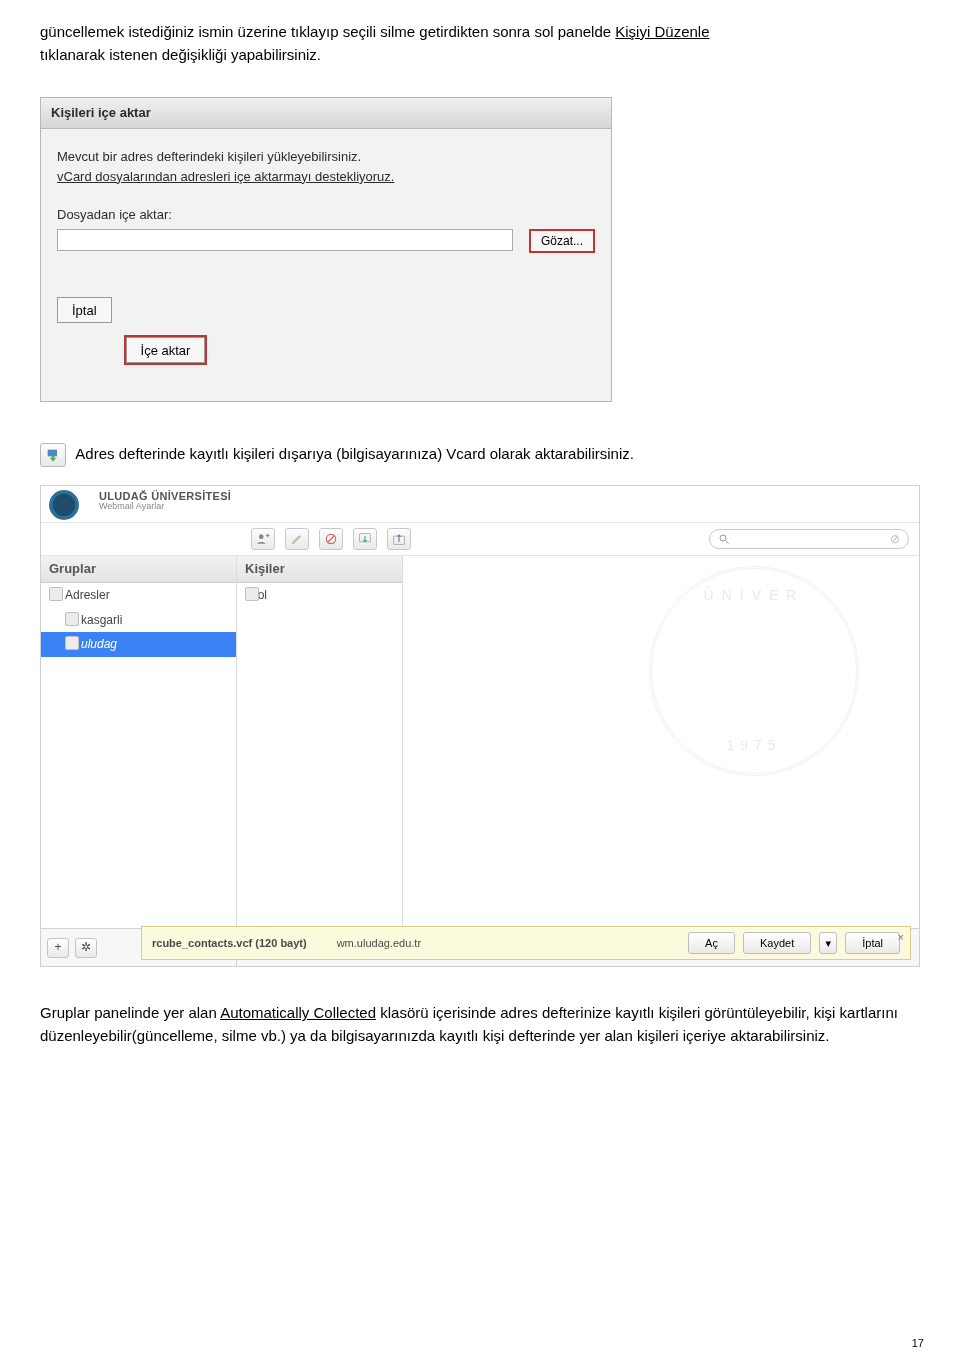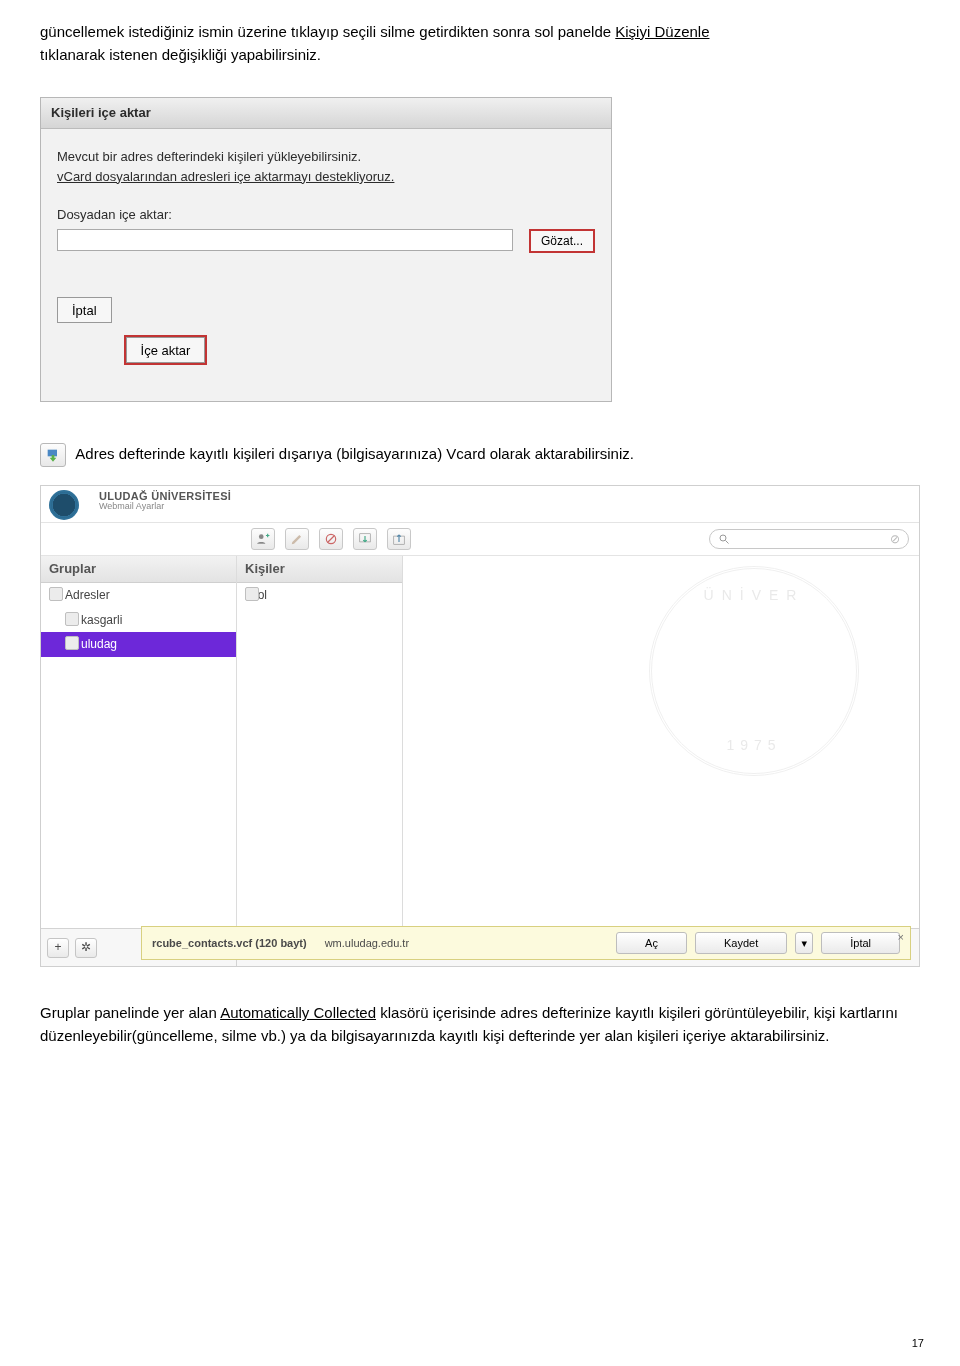--- a/index.html
+++ b/index.html
@@ -116,21 +116,21 @@
   }
   .wm-col.groups { width: 196px;}
   .wm-col.people { width: 166px;}
   .wm-col-head {
     background: linear-gradient(#f2f2f2,#e3e3e3);
     border-bottom:1px solid #cfcfcf; padding: 3px 8px; font-weight:bold;
     font-size: 13px; color:#555;
   }
   .wm-list { list-style:none;}
   .wm-list li { padding: 3px 8px 3px 24px; position:relative; cursor:pointer; color:#444;}
-  .wm-list li.sel { background: #6d28d9; color:#fff;}
+  .wm-list li.sel { background: #3b82f6; color:#fff;font-style:italic;}
   .wm-list li.indent { padding-left: 40px;}
   .wm-list li::before{
     content:""; position:absolute; left:8px; top:4px; width:12px; height:12px;
     background:#ececec; border:1px solid #bfbfbf; border-radius:2px;
   }
   .wm-list li.indent::before{ left:24px;}
   .wm-content { flex:1; position:relative; }
   .wm-watermark {
     position:absolute; right:60px; top:10px; width:210px; height:210px;
     border-radius:50%; border: 3px double #ddd; opacity:0.45;
@@ -146,26 +146,26 @@
     display:flex; align-items:center; height: 38px;
   }
   .wm-bottom .left-icons{
     display:flex; width:196px; border-right:1px solid #d3d3d3; height:100%;
     align-items:center; padding-left:6px; gap:6px;
   }
   .small-btn { width:22px; height:20px; border:1px solid #c5c5c5; border-radius:3px; background:linear-gradient(#fff,#e9e9e9); display:flex; align-items:center; justify-content:center; cursor:pointer;}
   .dl-bar {
     position:absolute; left:100px; right:8px; bottom:6px;
     height:34px; background:#fcfadd; border:1px solid #d8d080;
-    display:flex; align-items:center; padding:0 10px; gap:18px; font-size:11px;justify-content:center;
+    display:flex; align-items:center; padding:0 10px; gap:30px; font-size:11px;justify-content:center;
   }
   .dl-bar .fn { font-weight:bold; }
   .dl-actions { margin-left:auto; display:flex; gap:8px;}
   .dl-actions button{
-    height:22px; padding:0 28px; border:1px solid #bdbdbd; border-radius:3px;
+    height:22px; padding:0 16px; border:1px solid #bdbdbd; border-radius:3px;
     background:linear-gradient(#fff,#eaeaea); font-size:11px; cursor:pointer;
   }
   .dl-actions .caret { width:18px; padding:0;}
   .dl-close { position:absolute; right:6px; top:2px; color:#777; cursor:pointer;}
   .page-num { position: absolute; right: 36px; bottom: 14px; font-size: 11px;}
 </style>
 </head>
 <body>
 
 <p class="para">

